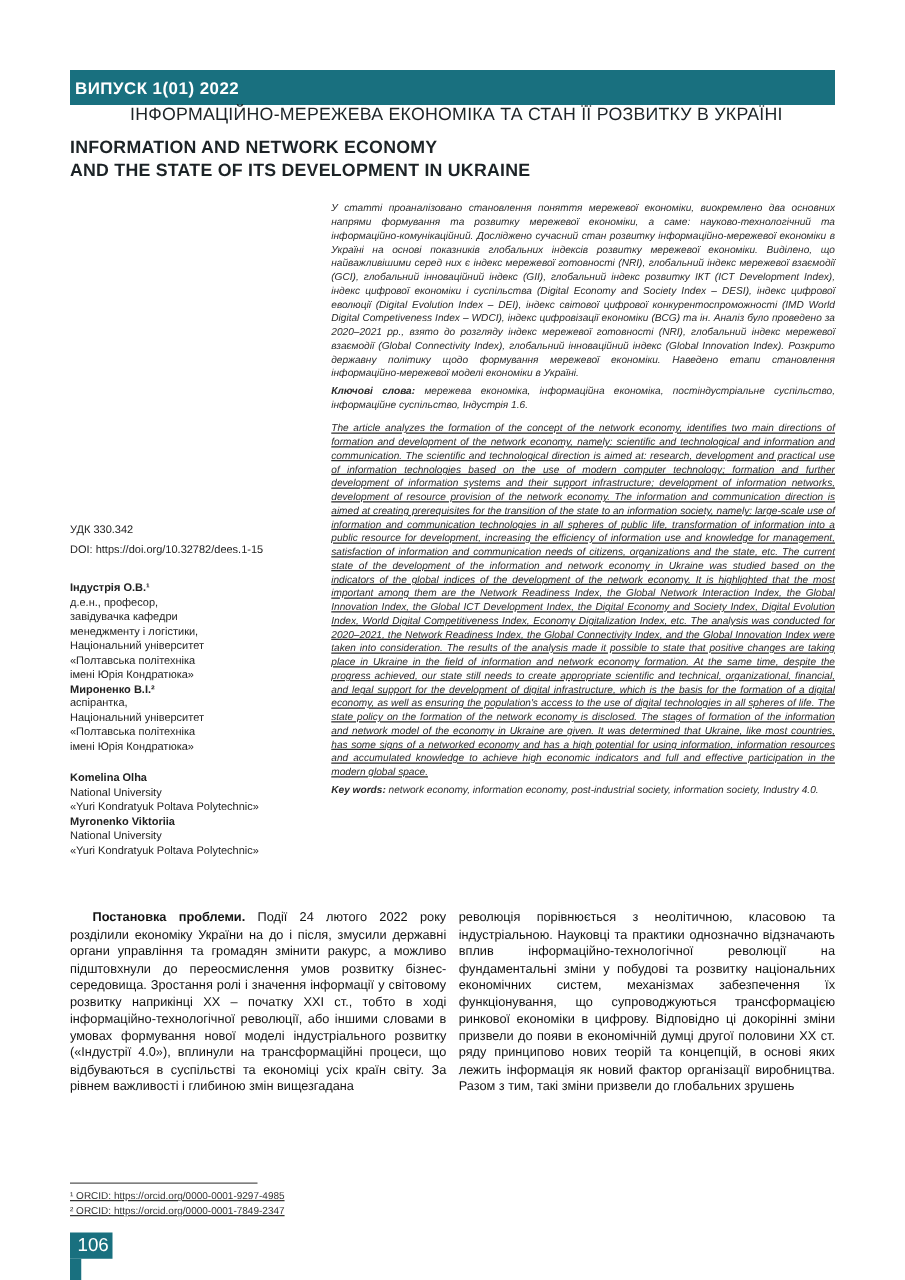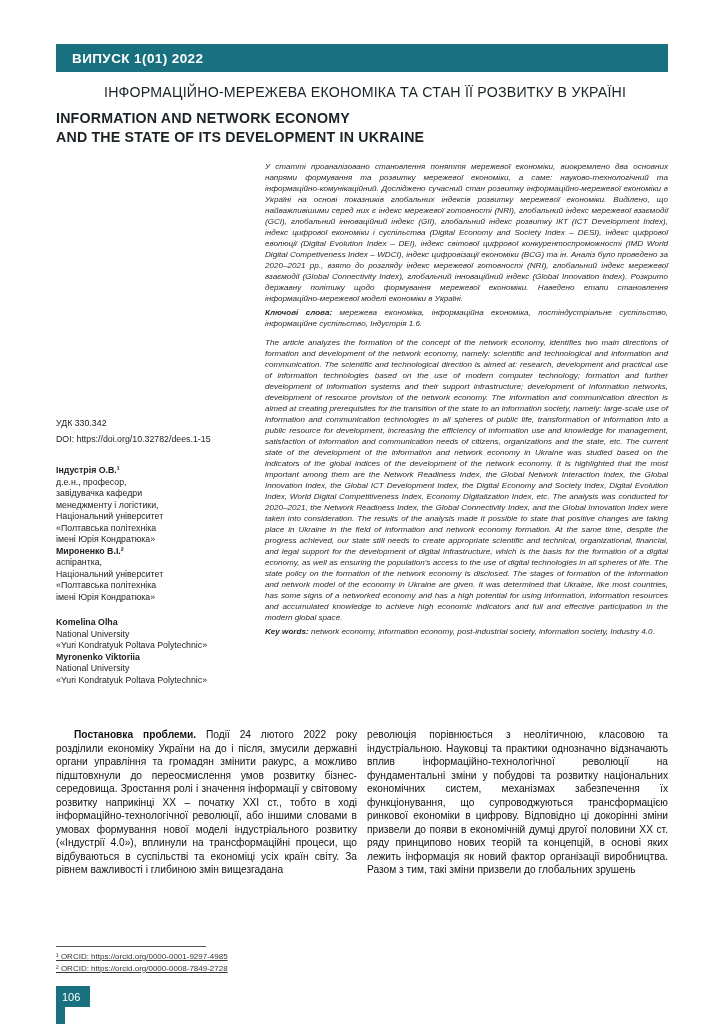--- a/index.html
+++ b/index.html
@@ -9,46 +9,46 @@
     position: relative;
     width: 724px; height: 1024px;
     margin: 0 auto;
     background: #ffffff;
     overflow: hidden;
     color: #1c2326;
   }
   :root { --accent: #19707f; }
 
   .banner {
-    position: absolute; left: 56px; top: 44px;
+    position: absolute; left: 56px; top: 56px;
     width: 612px; height: 28px;
     background: var(--accent);
     color: #fff;
     font-weight: bold; font-size: 13.5px; letter-spacing: .4px;
     display: flex; align-items: center;
-    padding-left: 16px;
+    padding-left: 4px;
   }
   .title-uk {
     position: absolute; left: 56px; top: 84px; width: 612px;
     font-weight: normal; font-size: 14.2px; letter-spacing: .2px; margin-left: 48px;
   }
   .title-en {
     position: absolute; left: 56px; top: 109px; width: 612px;
     font-weight: bold; font-size: 14.2px; line-height: 19px;
     letter-spacing: .2px;
     white-space: pre-line;
   }
 
   .abstract-col {
     position: absolute; left: 265px; top: 161px; width: 403px;
     font-style: italic; font-size: 8.1px; line-height: 11px;
     text-align: justify; color: #2a2a2a;
   }
   .abstract-col p { margin-bottom: 3px; }
-  .abstract-col .gap-top { margin-top: 8px; }
+  .abstract-col .gap-top { margin-top: 8px; text-decoration: underline; }
   .b, .bold { font-weight: bold; }
 
   .left-meta {
     position: absolute; left: 56px; top: 418px; width: 200px;
     font-size: 8.8px; line-height: 11.5px; color: #222;
   }
   .left-meta .udc { margin-bottom: 4px; }
   .left-meta .doi { margin-bottom: 20px; }
   .authors-en { margin-top: 14px; }
 
@@ -69,21 +69,21 @@
   }
   .footnotes {
     position: absolute; left: 56px; top: 951px; width: 300px;
     font-size: 8px; line-height: 11.5px; color: #333; text-decoration: underline;
   }
 
   .pagenum-box {
     position: absolute; left: 56px; top: 986px;
     width: 34px; height: 21px;
     background: var(--accent);
-    color: #fff; font-size: 11px;
+    color: #fff; font-size: 15px;
     display: flex; align-items: center;
     padding-left: 6px;
   }
   .bottom-strip {
     position: absolute; left: 56px; top: 1007px;
     width: 9px; height: 17px;
     background: var(--accent);
   }
 </style>
 </head>
@@ -136,19 +136,19 @@
       <p class="indent"><span class="b">Постановка проблеми.</span><span> Події 24 лютого 2022 року розділили економіку України на до і після, змусили державні органи управління та громадян змінити ракурс, а можливо підштовхнули до переосмислення умов розвитку бізнес-середовища. Зростання ролі і значення інформації у світовому розвитку наприкінці XX – початку XXI ст., тобто в ході інформаційно-технологічної революції, або іншими словами в умовах формування нової моделі індустріального розвитку («Індустрії 4.0»), вплинули на трансформаційні процеси, що відбуваються в суспільстві та економіці усіх країн світу. За рівнем важливості і глибиною змін вищезгадана</span></p>
     </div>
     <div class="col">
       <p>революція порівнюється з неолітичною, класовою та індустріальною. Науковці та практики однозначно відзначають вплив інформаційно-технологічної революції на фундаментальні зміни у побудові та розвитку національних економічних систем, механізмах забезпечення їх функціонування, що супроводжуються трансформацією ринкової економіки в цифрову. Відповідно ці докорінні зміни призвели до появи в економічній думці другої половини XX ст. ряду принципово нових теорій та концепцій, в основі яких лежить інформація як новий фактор організації виробництва. Разом з тим, такі зміни призвели до глобальних зрушень</p>
     </div>
   </div>
 
   <div class="footnote-rule"></div>
   <div class="footnotes">
       <div>¹ ORCID: https://orcid.org/0000-0001-9297-4985</div>
-      <div>² ORCID: https://orcid.org/0000-0008-7849-2728</div>
+      <div>² ORCID: https://orcid.org/0000-0001-7849-2347</div>
     </div>
 
   <div class="pagenum-box">106</div>
   <div class="bottom-strip"></div>
 
 </div>
 
 </body></html>

